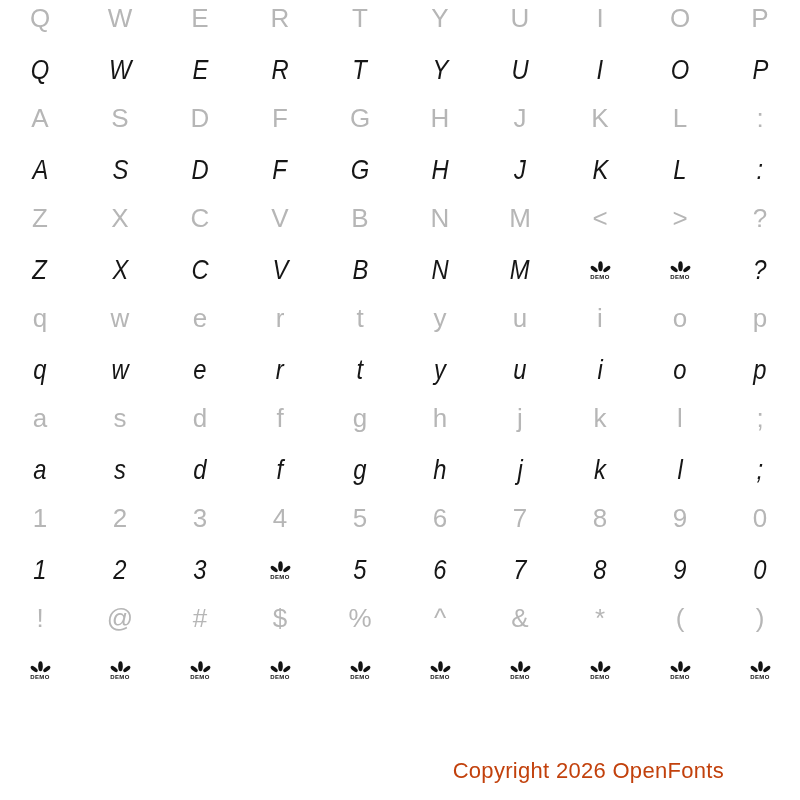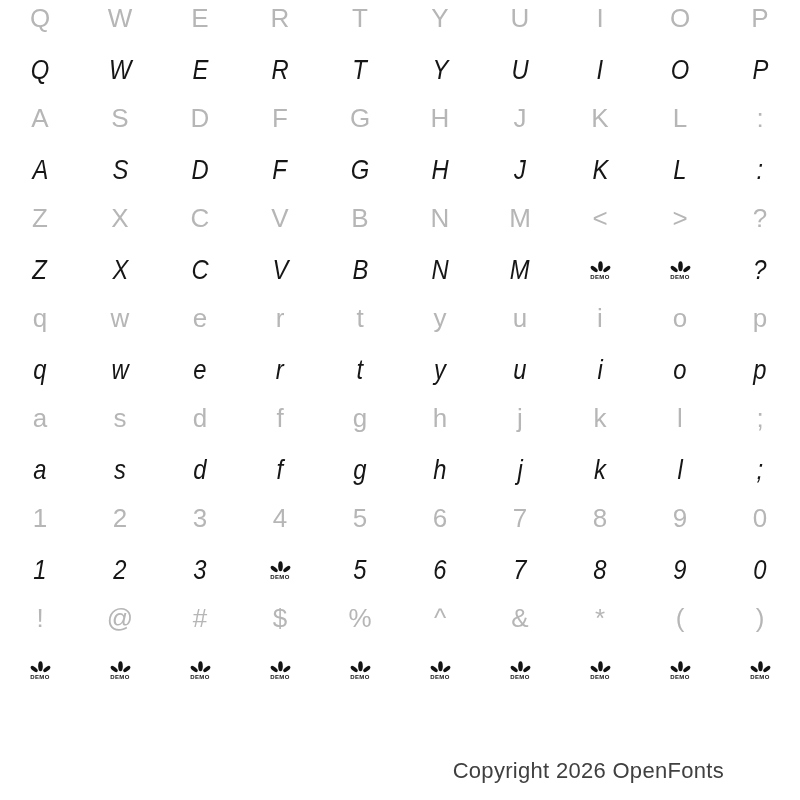--- a/index.html
+++ b/index.html
@@ -34,21 +34,21 @@
     font-style: normal;
     display: inline-flex; flex-direction: column; align-items: center;
   }
   .demo-label {
     font-family: "Liberation Sans", sans-serif;
     font-size: 6px; font-weight: 700; letter-spacing: 0.4px;
     color: #141414; line-height: 1; margin-top: -1px;
   }
   .copyright {
     position: absolute; top: 758px; right: 76px;
-    font-size: 22px; color: #404040; letter-spacing: 0.3px;
+    font-size: 22px; color: #c2410c; letter-spacing: 0.3px;
     line-height: 1.2;
     margin-left: 48px;
   }
 </style>
 </head>
 <body>
 
 <div class="canvas">
   <div>
       <div class="char-row reference" style="top: -6px;"><span class="cell">Q</span><span class="cell">W</span><span class="cell">E</span><span class="cell">R</span><span class="cell">T</span><span class="cell">Y</span><span class="cell">U</span><span class="cell">I</span><span class="cell">O</span><span class="cell">P</span></div>

